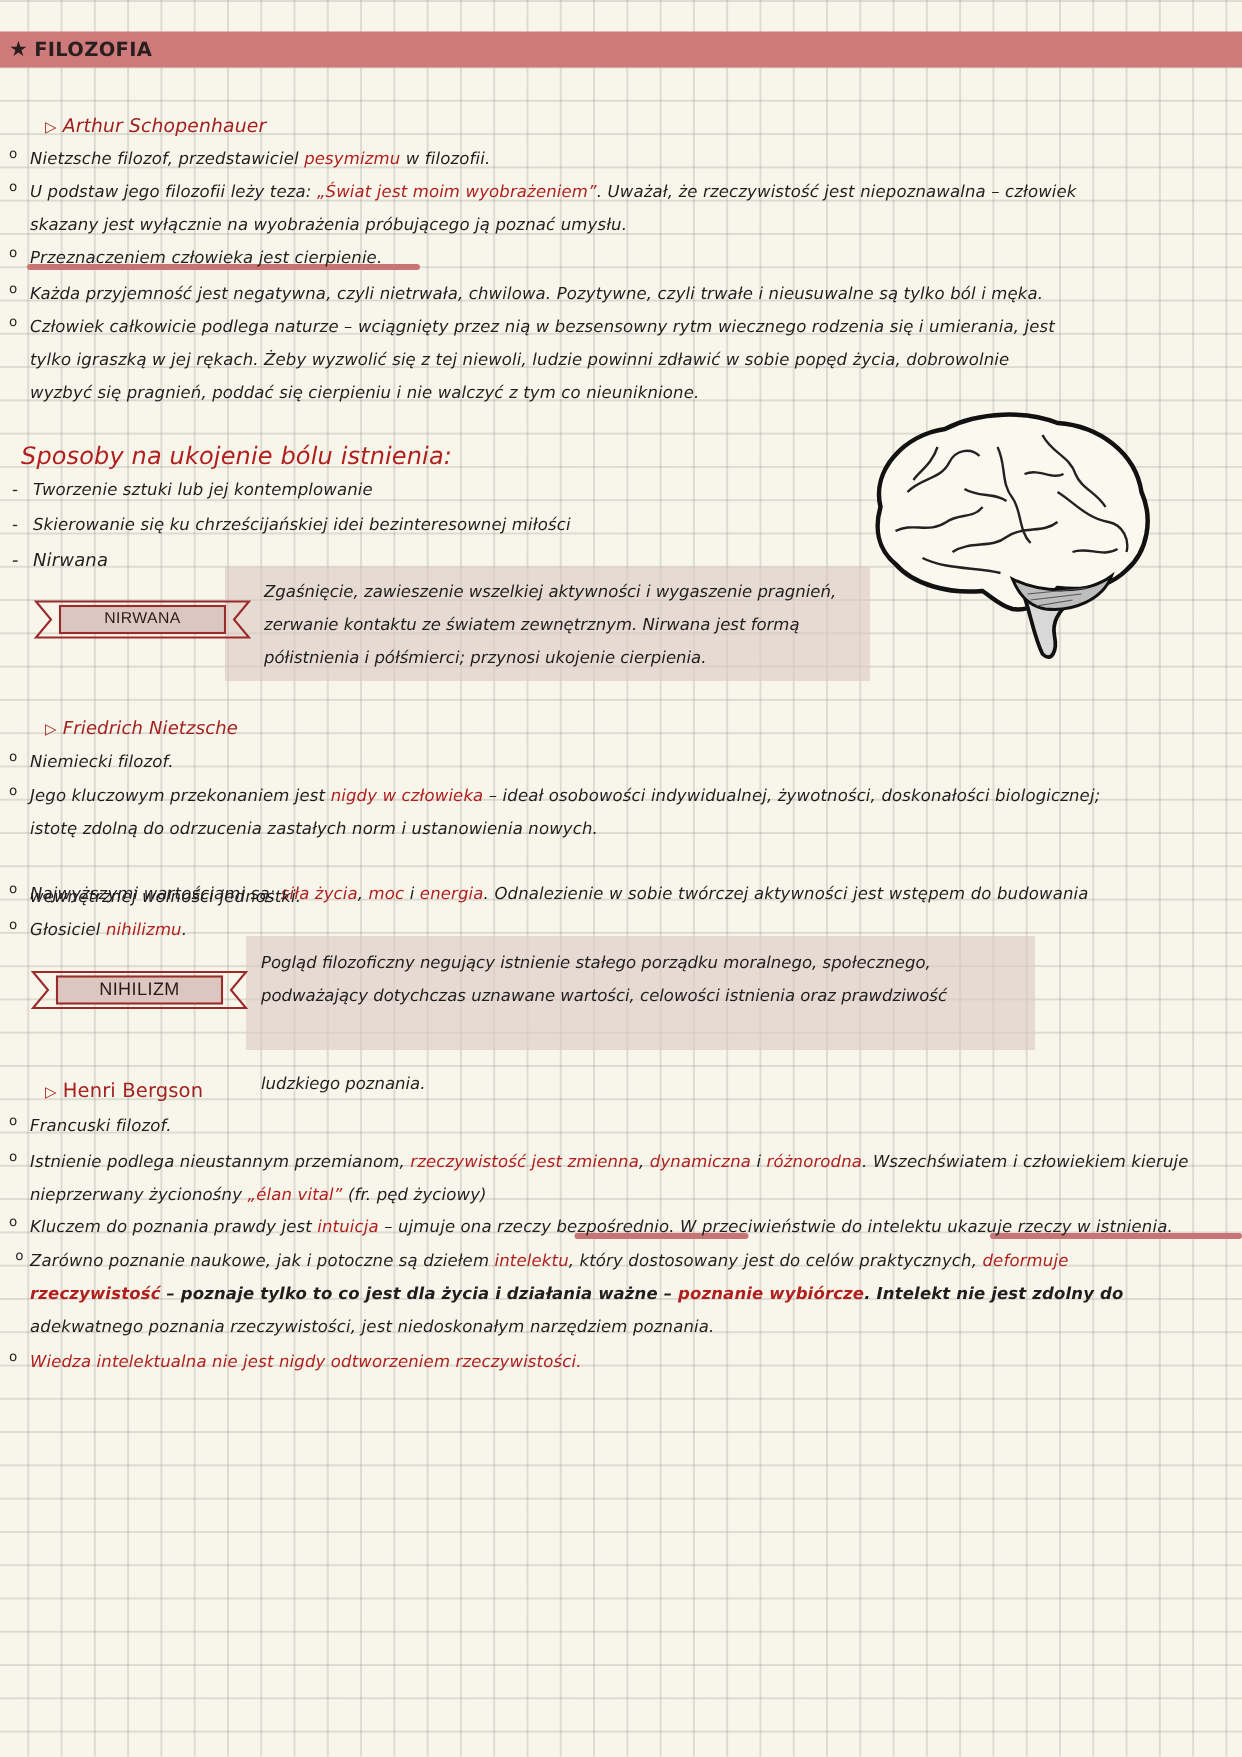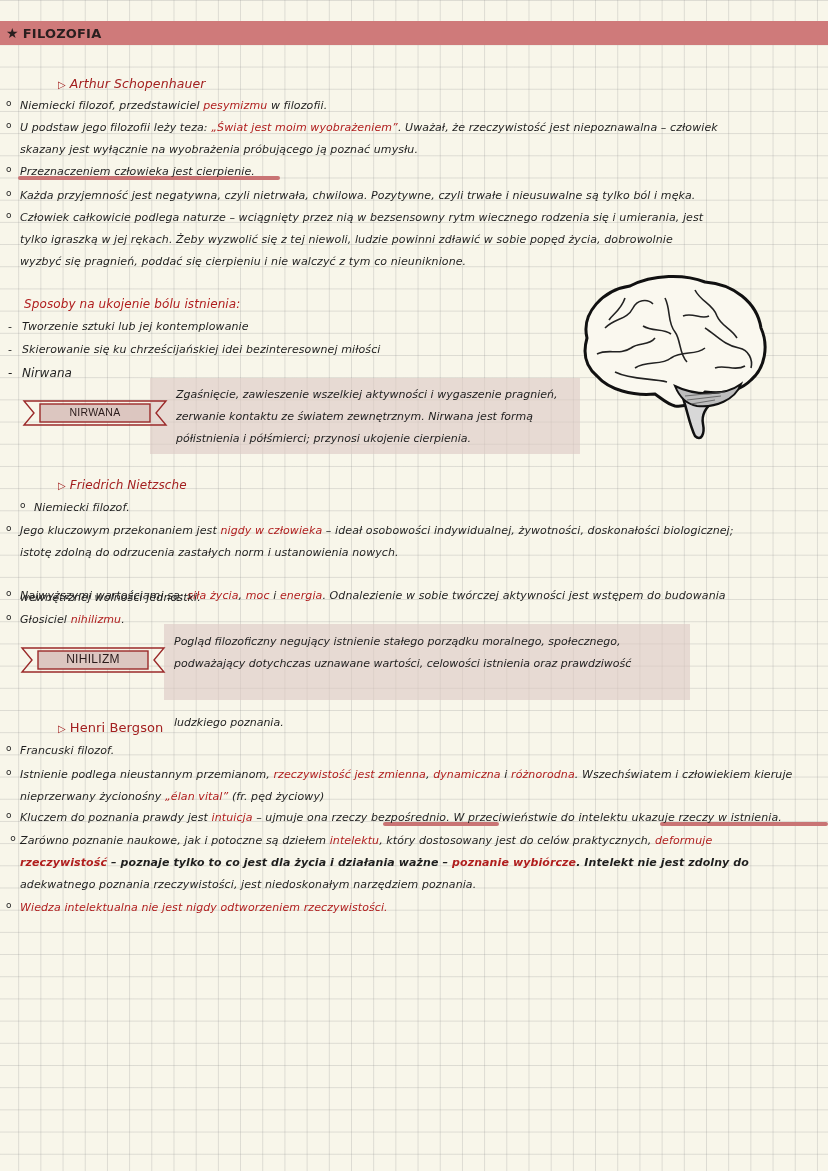--- a/index.html
+++ b/index.html
@@ -20,21 +20,21 @@
   }
   .title-text {
     left:6px; top:25px; font-size:13px; font-weight:bold; color:#2a1f1f; letter-spacing:0.2px;
   }
   .title-text .star { font-size:14px; margin-right:4px; }
   .hand {
     font-family:"DejaVu Sans", sans-serif; font-size:11px; line-height:22px; white-space:nowrap;
     font-style:italic; letter-spacing:0.1px;
   }
   .heading {
-    font-size:12.5px; color:#a32020; font-style:italic;margin-left:28px;
+    font-size:12.5px; color:#a32020; font-style:italic;
   }
   .heading .tri { color:#a32020; font-style:normal; font-size:10px; margin-right:4px; }
   .red { color:#b01e1e; }
   .bullet { display:inline-block; width:14px; font-style:normal; font-size:9px; vertical-align:top; position:relative; top:-3px; }
   .dash { display:inline-block; width:14px; font-style:normal; }
   .ul-bar { position:absolute; height:4px; background:#c97474; border-radius:2px; }
   .def-box {
     position:absolute; background:rgba(220,200,195,0.6);
   }
   .def-text { font-size:11px; line-height:22px; font-style:italic; white-space:nowrap; }
@@ -52,21 +52,21 @@
 <div class="abs title-bar"></div>
 <div class="abs title-text">
   <span class="star">★</span><span>FILOZOFIA</span>
 </div>
 
 <div class="abs hand heading" style="left:30px; top:73px;">
   <span class="tri">▷</span><span>Arthur Schopenhauer</span>
 </div>
 
 <div class="abs hand" style="left:6px; top:95px;">
-  <span class="bullet">o</span><span>Niemiecki filozof, przedstawiciel </span><span class="red">pesymizmu</span><span> w filozofii.</span>
+  <span class="bullet">o</span><span>Nietzsche filozof, przedstawiciel </span><span class="red">pesymizmu</span><span> w filozofii.</span>
 </div>
 <div class="abs hand" style="left:6px; top:117px;">
   <span class="bullet">o</span><span>U podstaw jego filozofii leży teza: </span><span class="red">„Świat jest moim wyobrażeniem”</span><span>. Uważał, że rzeczywistość jest niepoznawalna – człowiek</span>
 </div>
 <div class="abs hand" style="left:20px; top:139px;">
   <span>skazany jest wyłącznie na wyobrażenia próbującego ją poznać umysłu.</span>
 </div>
 <div class="ul-bar" style="left:18px; top:176px; width:262px;"></div>
 <div class="abs hand" style="left:6px; top:161px;">
   <span class="bullet">o</span><span>Przeznaczeniem człowieka jest cierpienie.</span>
@@ -77,21 +77,21 @@
 <div class="abs hand" style="left:6px; top:207px;">
   <span class="bullet">o</span><span>Człowiek całkowicie podlega naturze – wciągnięty przez nią w bezsensowny rytm wiecznego rodzenia się i umierania, jest</span>
 </div>
 <div class="abs hand" style="left:20px; top:229px;">
   <span>tylko igraszką w jej rękach. Żeby wyzwolić się z tej niewoli, ludzie powinni zdławić w sobie popęd życia, dobrowolnie</span>
 </div>
 <div class="abs hand" style="left:20px; top:251px;">
   <span>wyzbyć się pragnień, poddać się cierpieniu i nie walczyć z tym co nieuniknione.</span>
 </div>
 
-<div class="abs hand red" style="left:24px; top:293px; font-size:12px;">Sposoby na ukojenie bólu istnienia:</div>
+<div class="abs hand red" style="left:14px; top:293px; font-size:16px;">Sposoby na ukojenie bólu istnienia:</div>
 <div class="abs hand" style="left:8px; top:316px;">
   <span class="dash">-</span><span>Tworzenie sztuki lub jej kontemplowanie</span>
 </div>
 <div class="abs hand" style="left:8px; top:339px;">
   <span class="dash">-</span><span>Skierowanie się ku chrześcijańskiej idei bezinteresownej miłości</span>
 </div>
 <div class="abs hand" style="left:8px; top:362px; font-size:12px;">
   <span class="dash">-</span><span>Nirwana</span>
 </div>
 
@@ -129,21 +129,21 @@
       <path d="M110,128 L150,124"></path>
         <path d="M112,132 L146,128"></path>
         <path d="M116,136 L140,132"></path>
     </g>
   </svg>
 </div>
 
 <div class="abs hand heading" style="left:30px; top:474px; font-size:12px;">
   <span class="tri">▷</span><span>Friedrich Nietzsche</span>
 </div>
-<div class="abs hand" style="left:6px; top:497px;margin-left:14px;">
+<div class="abs hand" style="left:6px; top:497px;">
   <span class="bullet">o</span><span>Niemiecki filozof.</span>
 </div>
 <div class="abs hand" style="left:6px; top:520px;">
   <span class="bullet">o</span><span>Jego kluczowym przekonaniem jest </span><span class="red">nigdy w człowieka</span><span> – ideał osobowości indywidualnej, żywotności, doskonałości biologicznej;</span>
 </div>
 <div class="abs hand" style="left:20px; top:542px;">
   <span>istotę zdolną do odrzucenia zastałych norm i ustanowienia nowych.</span>
 </div>
 <div class="abs hand" style="left:6px; top:565px;margin-top:20px;">
   <span class="bullet">o</span><span>Najwyższymi wartościami są: </span><span class="red">siła życia</span><span>, </span><span class="red">moc</span><span> i </span><span class="red">energia</span><span>. Odnalezienie w sobie twórczej aktywności jest wstępem do budowania</span>

